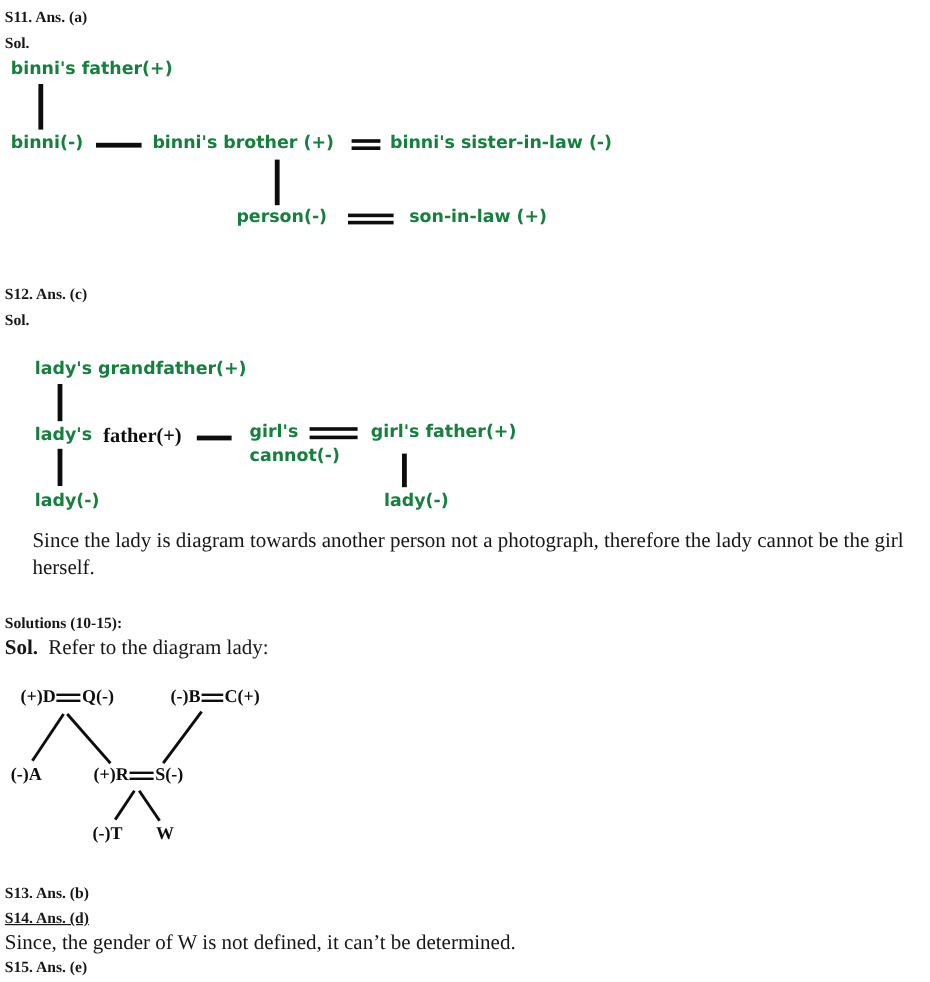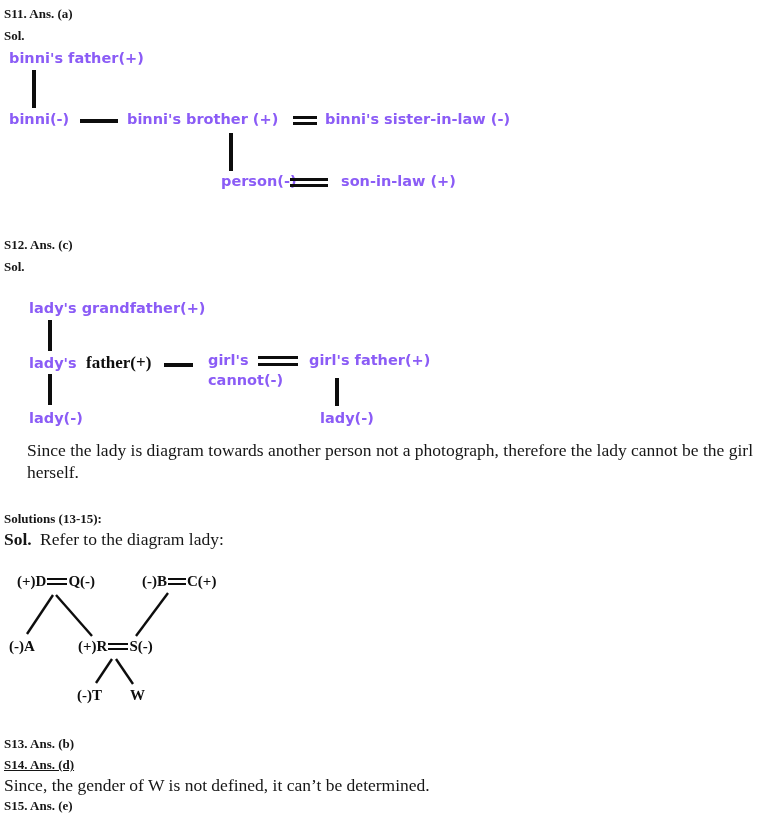--- a/index.html
+++ b/index.html
@@ -21,21 +21,21 @@
   .body-text {
     font-size: 17.5px;
     line-height: 21.5px;
   }
   
   .dlabel {
     font-family: "DejaVu Sans", sans-serif;
     font-weight: bold;
     font-size: 14.5px;
     line-height: 17px;
-    color: #8b5cf6;
+    color: #15803d;
     white-space: nowrap;
   }
   
   .slabel {
     font-family: "Liberation Serif", serif;
     font-weight: bold;
     font-size: 15px;
     line-height: 17px;
     color: #0e0e0e;
     white-space: nowrap;
@@ -77,21 +77,21 @@
 <div class="abs h" style="left:4px; top:25px;">Sol.</div>
 
 <div class="abs dlabel" style="left:9px; top:50px;">binni's father(+)</div>
 <div class="abs vline" style="left:32px; top:70px; height:38px;"></div>
 <div class="abs dlabel" style="left:9px; top:111px;">binni(-)</div>
 <div class="abs hline" style="left:80px; top:119px; width:38px;"></div>
 <div class="abs dlabel" style="left:127px; top:111px;">binni's brother (+)</div>
 <div class="abs dbl" style="left:293px; top:116px; width:24px;"></div>
 <div class="abs dlabel" style="left:325px; top:111px;">binni's sister-in-law (-)</div>
 <div class="abs vline" style="left:229px; top:133px; height:38px;"></div>
-<div class="abs dlabel" style="left:197px; top:173px;margin-left:24px;">person(-)</div>
+<div class="abs dlabel" style="left:197px; top:173px;">person(-)</div>
 <div class="abs dbl" style="left:290px; top:178px; width:38px;"></div>
 <div class="abs dlabel" style="left:341px; top:173px;">son-in-law (+)</div>
 
 <div class="abs h" style="left:4px; top:234px;">S12. Ans. (c)</div>
 <div class="abs h" style="left:4px; top:256px;">Sol.</div>
 
 <div class="abs dlabel" style="left:29px; top:300px;text-align:center;">lady's grandfather(+)</div>
 <div class="abs vline" style="left:48px; top:320px; height:31px;"></div>
 <div class="abs dlabel" style="left:29px; top:355px;">lady's</div>
 <div class="abs serif-label" style="left:86px; top:354px;">father(+)</div>
@@ -100,21 +100,21 @@
 <div class="abs dlabel" style="left:208px; top:372px;">cannot(-)</div>
 <div class="abs dbl-wide" style="left:258px; top:356px; width:40px;"></div>
 <div class="abs dlabel" style="left:309px; top:352px;text-align:right;">girl's father(+)</div>
 <div class="abs vline" style="left:48px; top:374px; height:31px;"></div>
 <div class="abs dlabel" style="left:29px; top:410px;">lady(-)</div>
 <div class="abs vline" style="left:335px; top:378px; height:28px;"></div>
 <div class="abs dlabel" style="left:320px; top:410px;">lady(-)</div>
 
 <div class="abs body-text" style="left:27px; top:440px; width:730px;">Since the lady is diagram towards another person not a photograph, therefore the lady cannot be the girl herself.</div>
 
-<div class="abs h" style="left:4px; top:508px;">Solutions (13-15):</div>
+<div class="abs h" style="left:4px; top:508px;">Solutions (10-15):</div>
 <div class="abs body-text" style="left:4px; top:529px; white-space:nowrap;">
   <span class="h" style="font-size:17.5px;">Sol.</span>
   <span style="margin-left:4px;">Refer to the diagram lady:</span>
 </div>
 
 <svg class="lines" width="260" height="150" viewBox="0 0 260 150">
   <line x1="53" y1="35" x2="27" y2="74" stroke="#0d0d0d" stroke-width="2.4"></line>
   <line x1="56" y1="35" x2="92" y2="76" stroke="#0d0d0d" stroke-width="2.4"></line>
   <line x1="168" y1="33" x2="136" y2="76" stroke="#0d0d0d" stroke-width="2.4"></line>
   <line x1="112" y1="99" x2="96" y2="123" stroke="#0d0d0d" stroke-width="2.4"></line>

